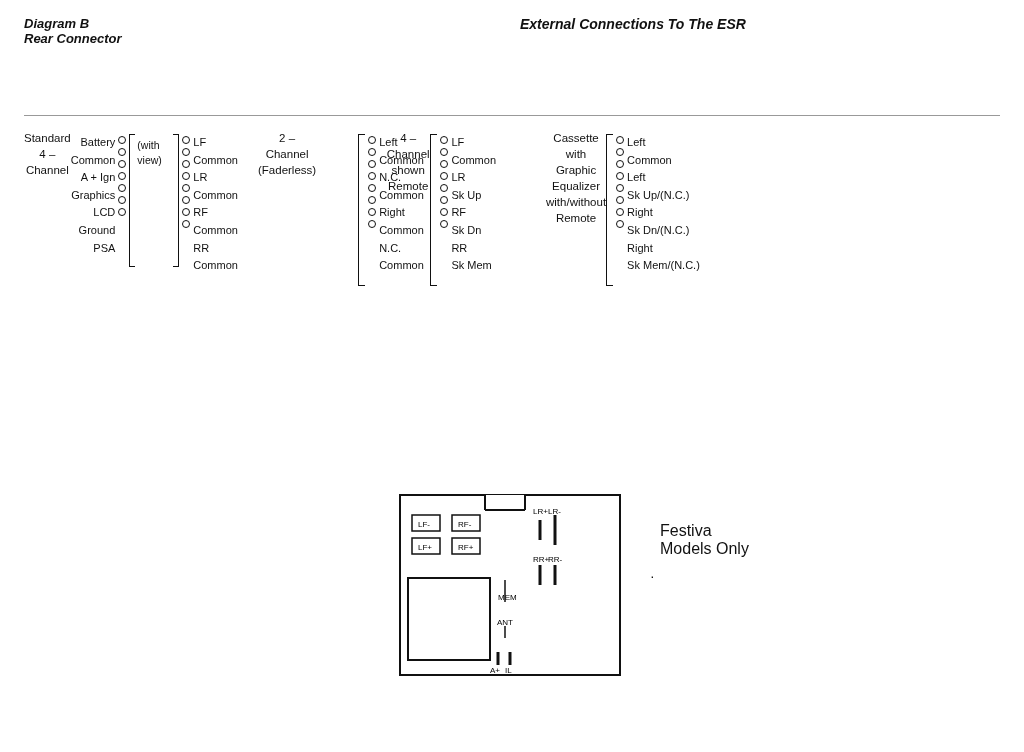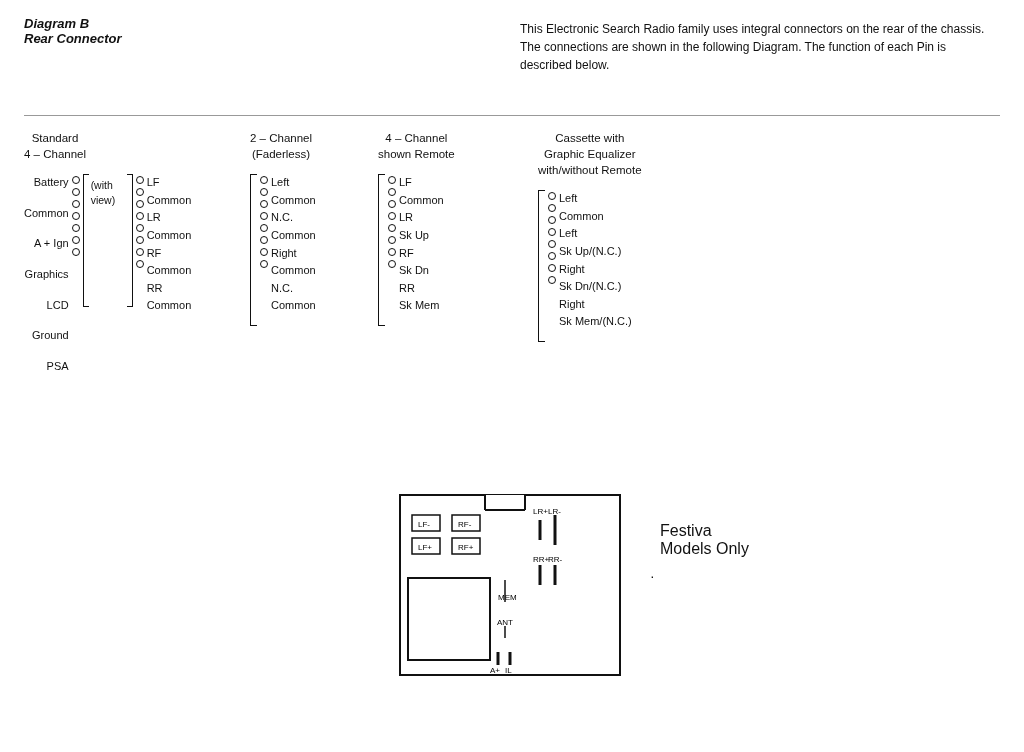--- a/index.html
+++ b/index.html
@@ -55,22 +55,23 @@
     .diagrams-area {
       position: absolute;
       top: 130px;
       left: 24px;
       right: 24px;
       display: flex;
       gap: 10px;
     }
     .connector-group {
       display: flex;
-      flex-direction: column;
+      flex-direction: row;
       align-items: flex-start;
+      justify-content: space-between;
     }
     .col-title {
       text-align: center;
       font-size: 11.5px;
       line-height: 1.4;
       margin-bottom: 8px;
     }
     .dot {
       width: 8px;
       height: 8px;
@@ -102,35 +103,35 @@
 <body>
 
 <div class="page">
 
   <div class="header-left">
     <div class="diagram-title">Diagram B</div>
     <div class="diagram-title">Rear Connector</div>
   </div>
 
   <div class="header-right">
-    <div class="ext-desc">This Electronic Search Radio family uses integral connectors on the rear of the chassis. The connections are shown in the following Diagram. The function of each Pin is described below.</div>
+    <div class="ext-title">External Connections To The ESR</div>
   </div>
 
   <div class="divider"></div>
 
   <div class="diagrams-area">
 
     <div class="connector-group standard-section">
       <div class="col-title">
         <span>Standard</span><br>
         <span>4 – Channel</span>
       </div>
       <div style="display:flex; flex-direction:row; align-items:flex-start; margin-top:4px;">
 
-        <div style="display:flex; flex-direction:column; align-items:flex-end;gap:13px;">
+        <div style="display:flex; flex-direction:column; align-items:flex-end;">
           <div class="row-label">Battery</div>
           <div class="row-label">Common</div>
           <div class="row-label">A + Ign</div>
           <div class="row-label">Graphics</div>
           <div class="row-label">LCD</div>
           <div class="row-label">Ground</div>
           <div class="row-label">PSA</div>
         </div>
 
         <div style="display:flex; flex-direction:column; align-items:center; margin:0 3px;">
@@ -171,21 +172,21 @@
           <div class="row-label">RF</div>
           <div class="row-label">Common</div>
           <div class="row-label">RR</div>
           <div class="row-label">Common</div>
         </div>
       </div>
 
       <div style="margin-left:84px; width:6px; height:0; border-bottom:0;"></div>
     </div>
 
-    <div class="connector-group two-channel-section" style="margin-left:16px;">
+    <div class="connector-group two-channel-section" style="margin-left:24px;gap:42px;">
       <div class="col-title">
         <span>2 – Channel</span><br>
         <span>(Faderless)</span>
       </div>
       <div style="display:flex; flex-direction:row; align-items:flex-start; margin-top:4px;">
 
         <div style="border-left:1.5px solid #111; border-top:1.5px solid #111; border-bottom:1.5px solid #111; width:7px; height:152px; flex-shrink:0;"></div>
 
         <div style="display:flex; flex-direction:column; align-items:center; margin:0 3px;">
           <div class="dot"></div>

